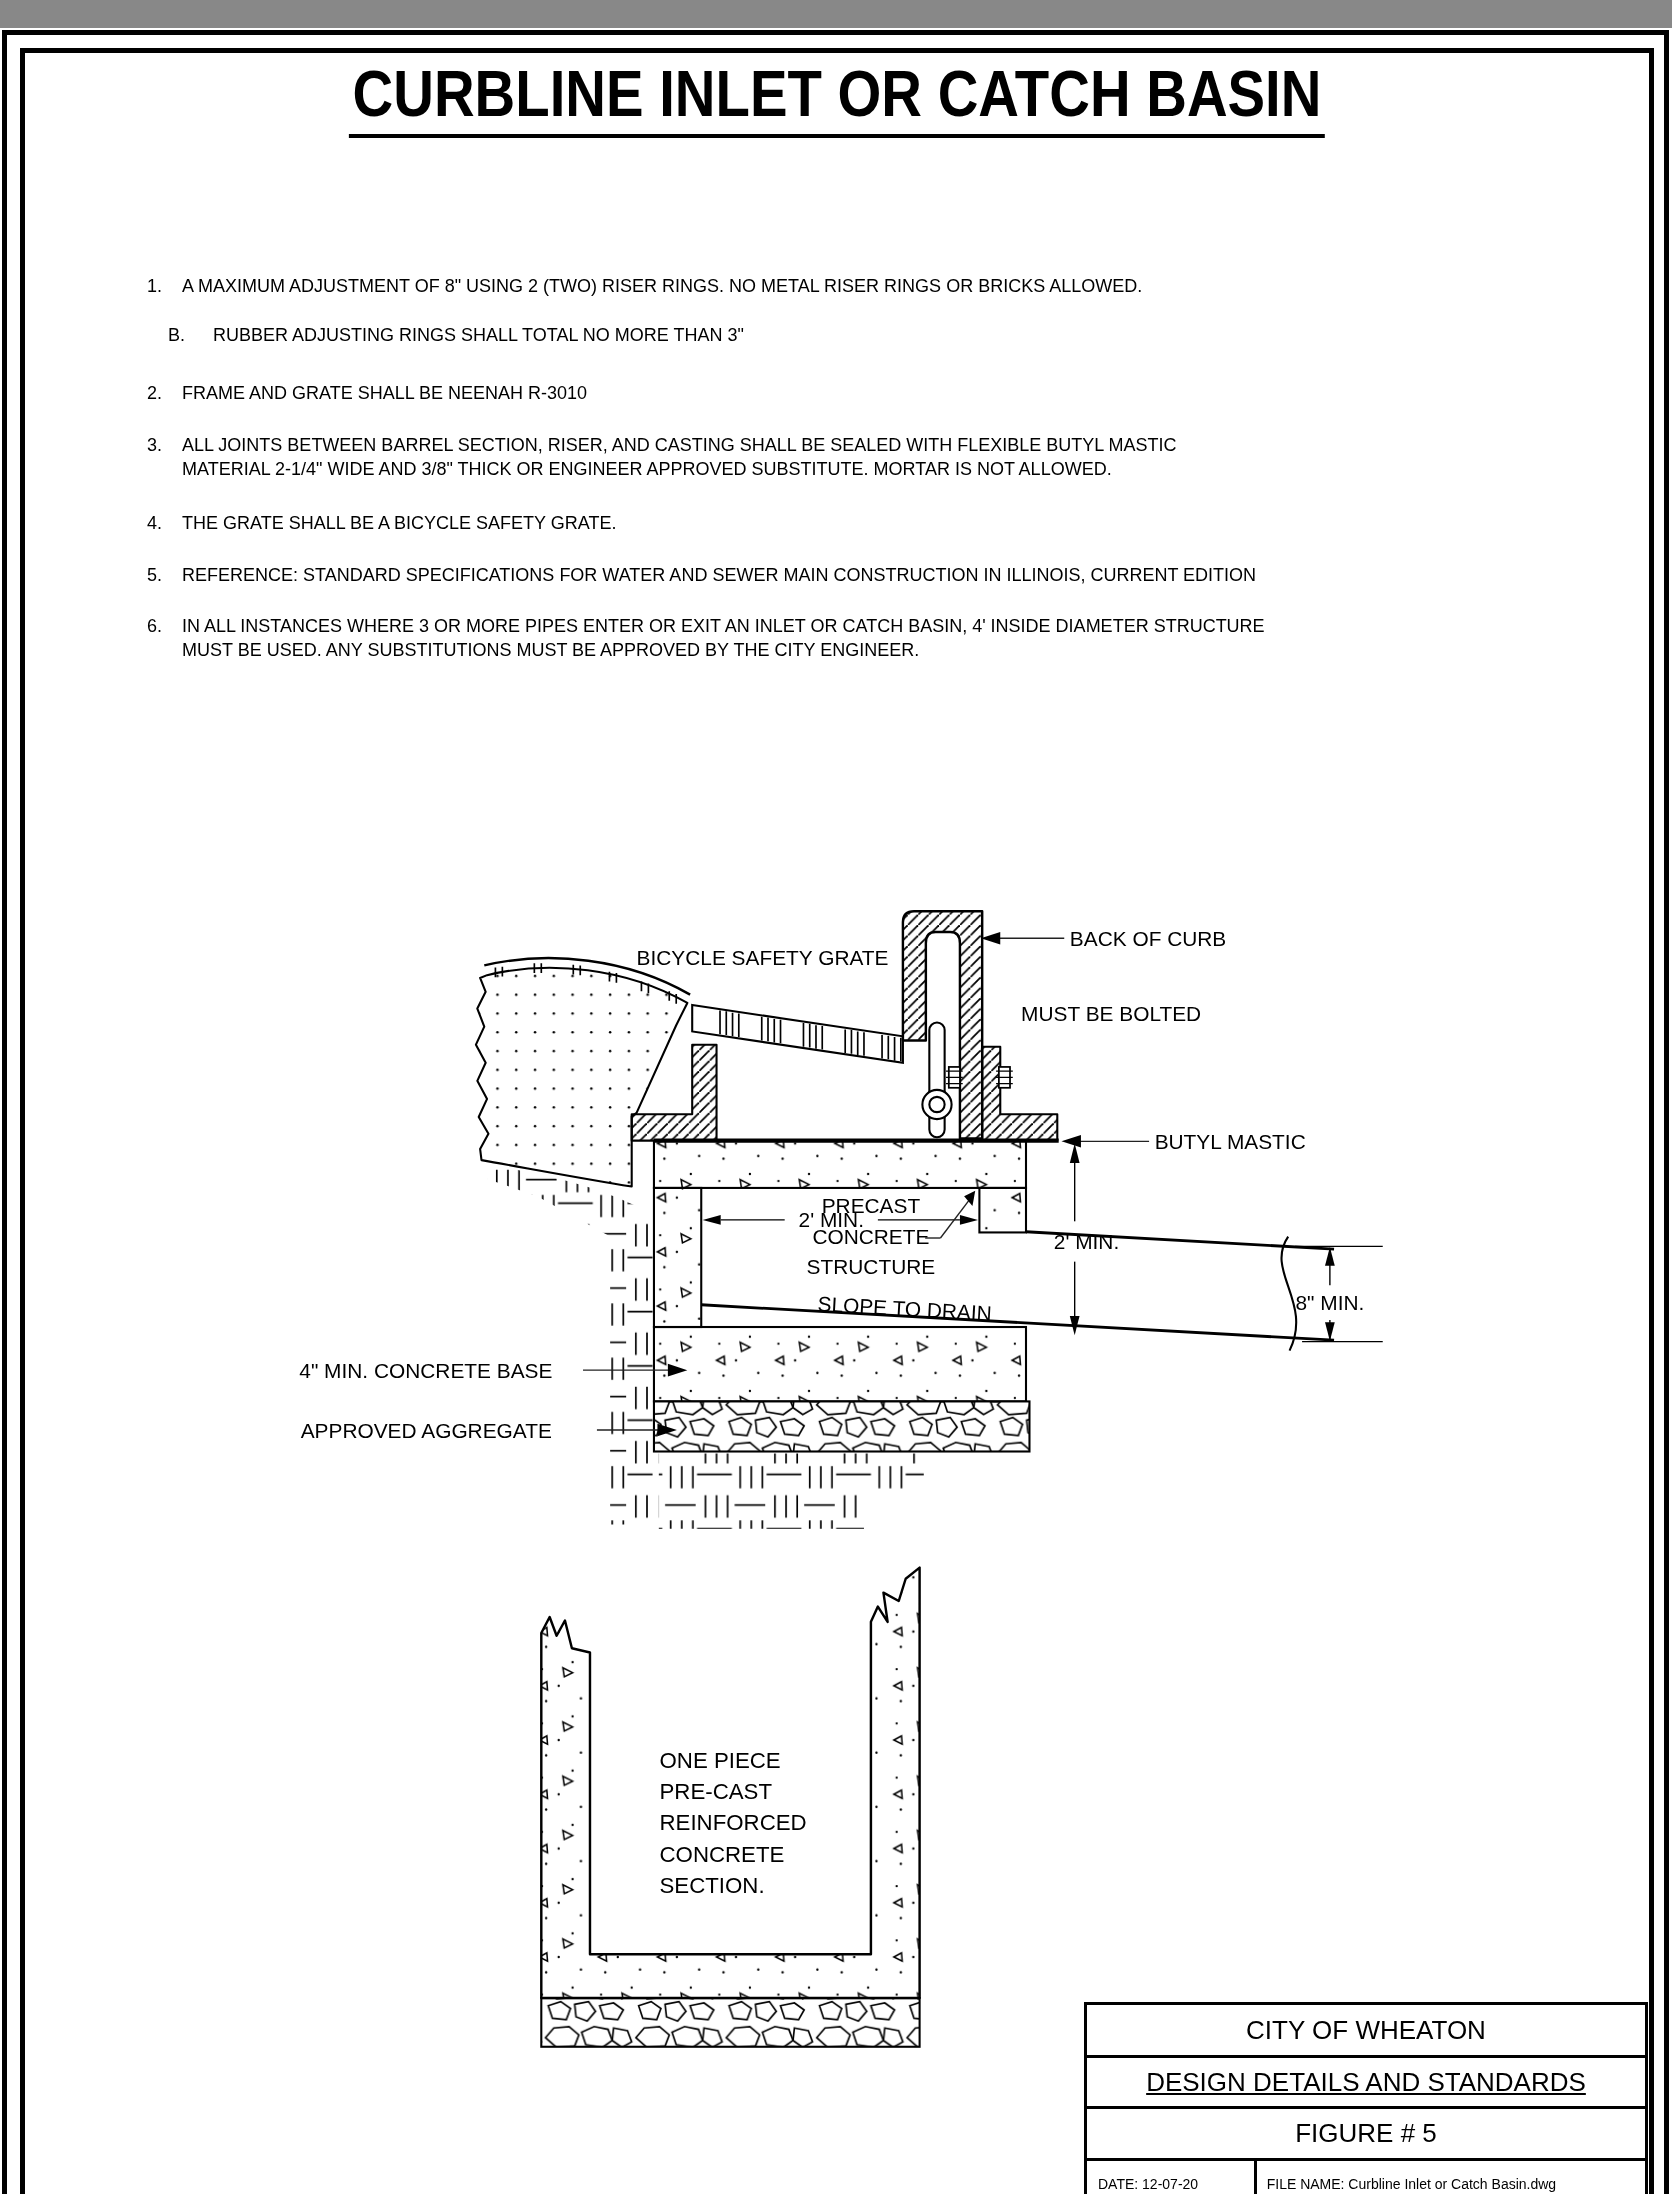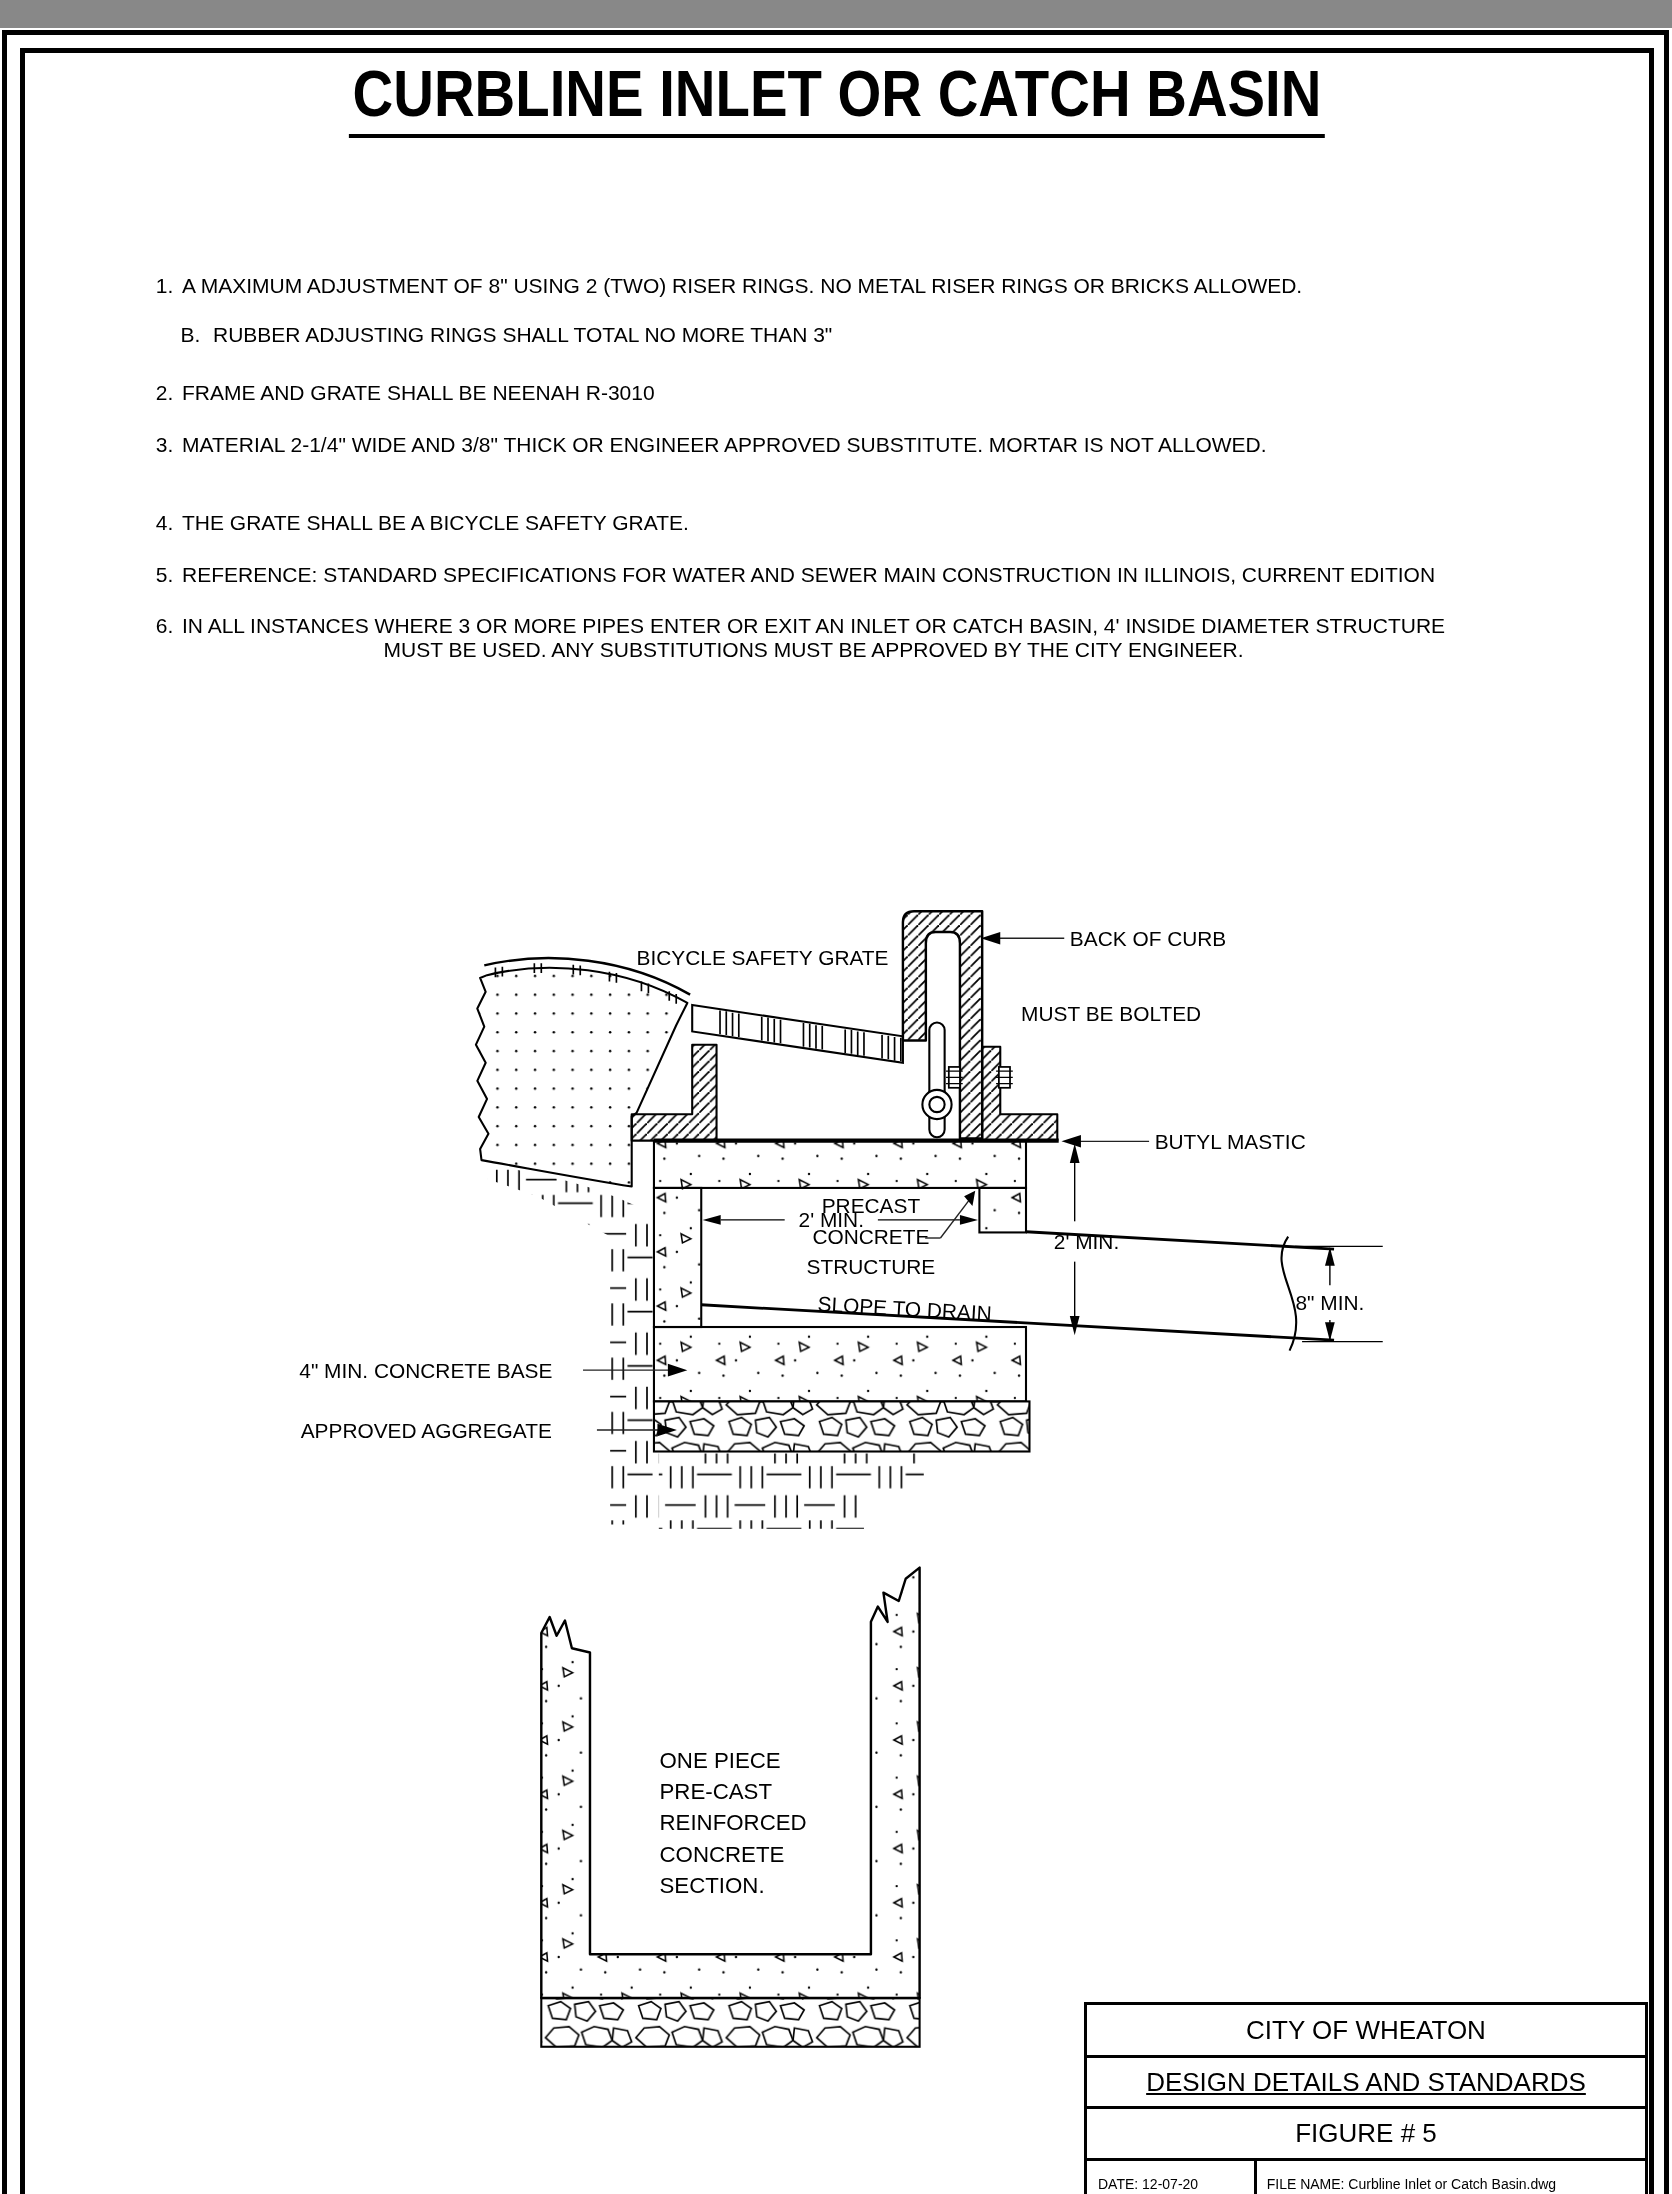--- a/index.html
+++ b/index.html
@@ -3,21 +3,21 @@
 <meta charset="utf-8">
 <style>
   html,body{margin:0;padding:0;background:#888;}
   .page{position:relative;width:1673px;height:2194px;background:#fff;
         font-family:"Liberation Sans",sans-serif;color:#000;overflow:hidden;margin-top:28px;}
   .b-outer{position:absolute;left:2.1px;top:2.1px;right:4.2px;bottom:0px;border:5.6px solid #000;}
   .b-inner{position:absolute;left:19.5px;top:19.5px;right:19.5px;bottom:8.3px;border:5.6px solid #000;}
   .title{position:absolute;top:31px;left:50%;transform:translateX(-50%) scaleX(.88);
          font-size:64px;font-weight:bold;white-space:nowrap;line-height:1.1;
          border-bottom:4.9px solid #000;padding:0 4.2px 4.2px 4.2px;}
-  .note{position:absolute;left:147px;font-size:21px;line-height:24px;white-space:nowrap;text-align:center;}
+  .note{position:absolute;left:147px;font-size:18px;line-height:24px;white-space:nowrap;}
   .note.sub{left:168px;}
   .nnum{display:inline-block;width:35px;vertical-align:top;}
   .note.sub .nnum{width:45px;}
   .ntext{display:inline-block;vertical-align:top;}
   svg{position:absolute;left:0;top:0;}
   svg text{font-family:"Liberation Sans",sans-serif;fill:#000;}
   .tblock{position:absolute;left:1084px;top:1974px;width:564px;height:207px;
           border:3.5px solid #000;box-sizing:border-box;display:flex;flex-direction:column;}
   .trow{display:flex;align-items:center;justify-content:center;
         font-size:26px;box-sizing:border-box;}
@@ -42,21 +42,21 @@
   <div class="note" style="top:246px">
     <span class="nnum">1.</span><span class="ntext">A MAXIMUM ADJUSTMENT OF 8" USING 2 (TWO) RISER RINGS. NO METAL RISER RINGS OR BRICKS ALLOWED.</span>
   </div>
   <div class="note sub" style="top:295px">
     <span class="nnum">B.</span><span class="ntext">RUBBER ADJUSTING RINGS SHALL TOTAL NO MORE THAN 3"</span>
   </div>
   <div class="note" style="top:353px">
     <span class="nnum">2.</span><span class="ntext">FRAME AND GRATE SHALL BE NEENAH R-3010</span>
   </div>
   <div class="note" style="top:405px">
-    <span class="nnum">3.</span><span class="ntext"><div>MATERIAL 2-1/4" WIDE AND 3/8" THICK OR ENGINEER APPROVED SUBSTITUTE.  MORTAR IS NOT ALLOWED.</div></span>
+    <span class="nnum">3.</span><span class="ntext"><div>ALL JOINTS BETWEEN BARREL SECTION, RISER, AND CASTING SHALL BE SEALED WITH FLEXIBLE BUTYL  MASTIC</div><div>MATERIAL 2-1/4" WIDE AND 3/8" THICK OR ENGINEER APPROVED SUBSTITUTE.  MORTAR IS NOT ALLOWED.</div></span>
   </div>
   <div class="note" style="top:483px">
     <span class="nnum">4.</span><span class="ntext">THE GRATE SHALL BE A BICYCLE SAFETY GRATE.</span>
   </div>
   <div class="note" style="top:535px">
     <span class="nnum">5.</span><span class="ntext">REFERENCE: STANDARD SPECIFICATIONS FOR WATER AND SEWER MAIN CONSTRUCTION IN ILLINOIS, CURRENT EDITION</span>
   </div>
   <div class="note" style="top:586px">
     <span class="nnum">6.</span><span class="ntext"><div>IN ALL INSTANCES WHERE 3 OR MORE PIPES ENTER OR EXIT AN INLET OR CATCH BASIN, 4' INSIDE DIAMETER STRUCTURE</div><div>MUST BE USED. ANY SUBSTITUTIONS MUST BE APPROVED BY THE CITY ENGINEER.</div></span>
   </div>

